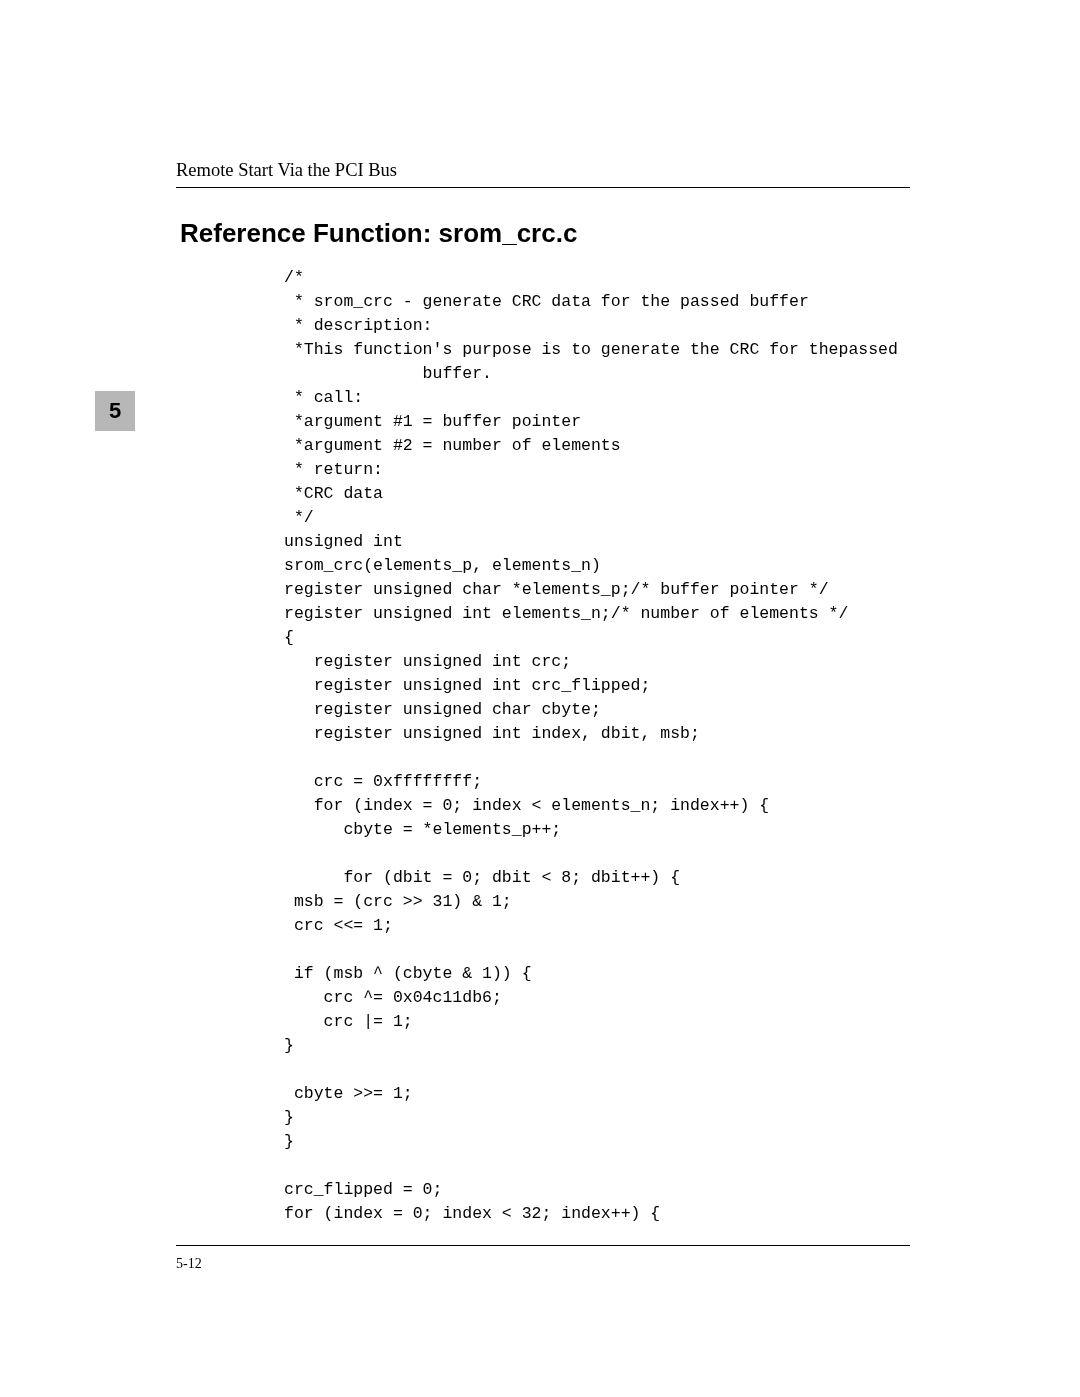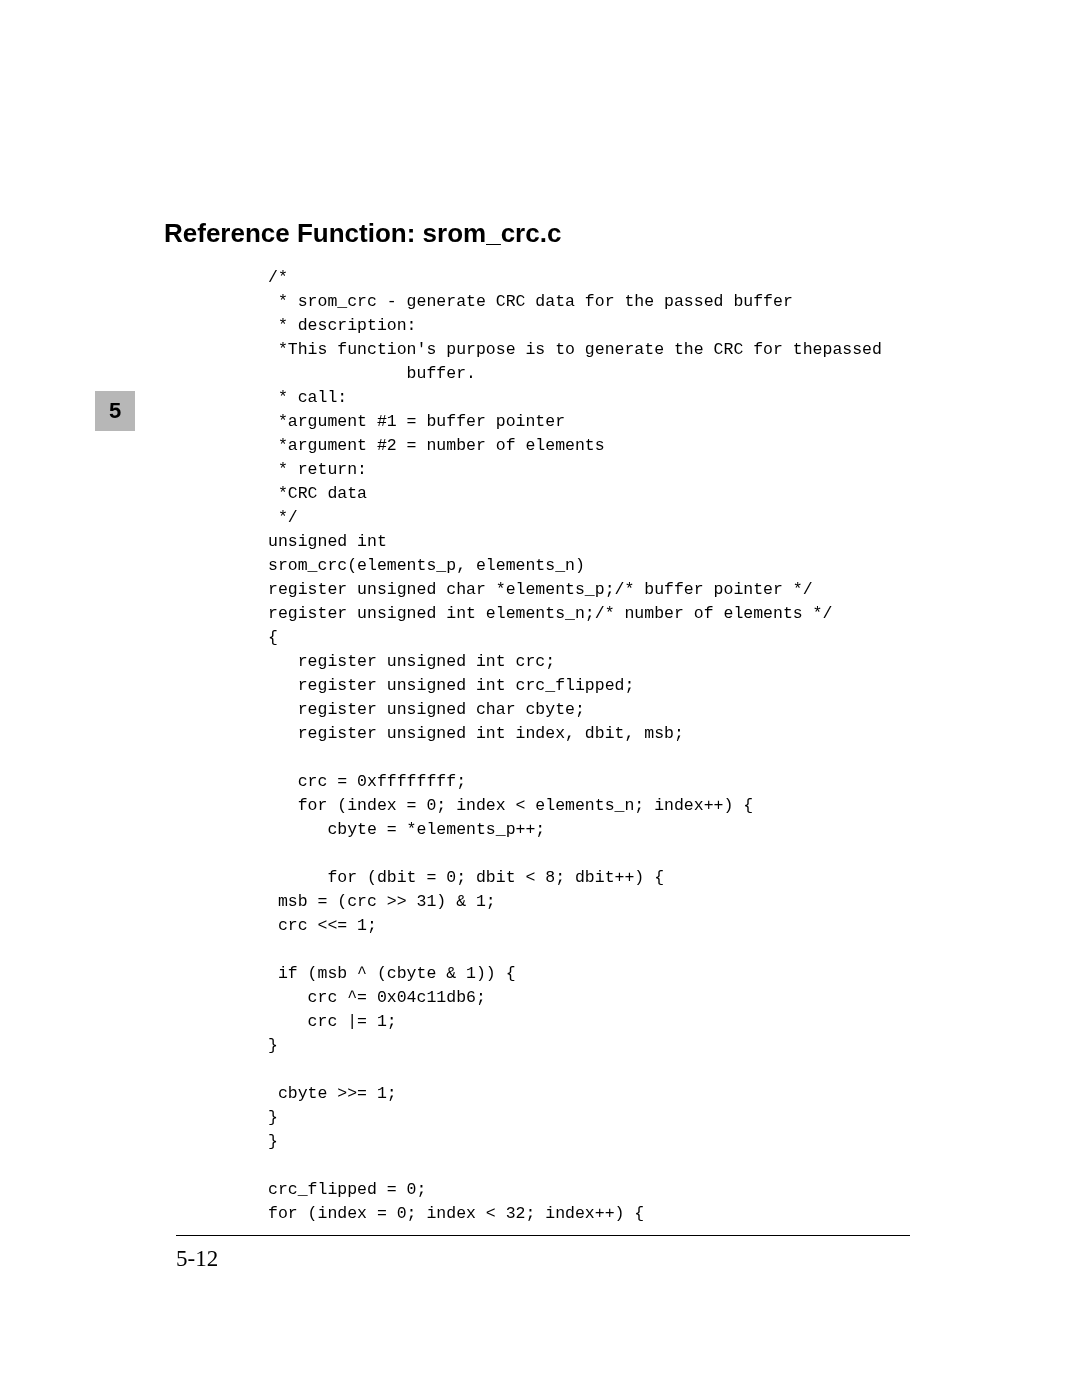--- a/index.html
+++ b/index.html
@@ -44,21 +44,21 @@
     color: #000;
     display: flex;
     align-items: center;
     justify-content: center;
     font-weight: bold;
     font-size: 22px;
     font-family: Arial, Helvetica, sans-serif;
   }
   .content {
     position: absolute;
-    left: 164px;
+    left: 180px;
     top: 218px;
     width: 735px;
   }
   .section-title {
     font-family: Arial, Helvetica, sans-serif;
     font-weight: bold;
     font-size: 26px;
     margin: 0 0 12px 0;
   }
   .code-block {
@@ -75,28 +75,32 @@
     bottom: 125px;
   }
   .footer-rule {
     border: none;
     border-top: 1px solid #000;
     margin: 0 0 10px 0;
   }
   .footer-row {
     display: flex;
     justify-content: space-between;
-    font-size: 23px;
+    font-size: 14px;
   }
 </style>
 </head>
 <body>
 
 <div class="page">
 
+  <div class="header-region">
+    <div class="running-header">Remote Start Via the PCI Bus</div>
+    <hr class="header-rule">
+  </div>
 
   <div class="chapter-tab">
     <span>5</span>
   </div>
 
   <div class="content">
     <h2 class="section-title">Reference Function: srom_crc.c</h2>
     <pre class="code-block" id="code-block">/*
  * srom_crc - generate CRC data for the passed buffer
  * description:

